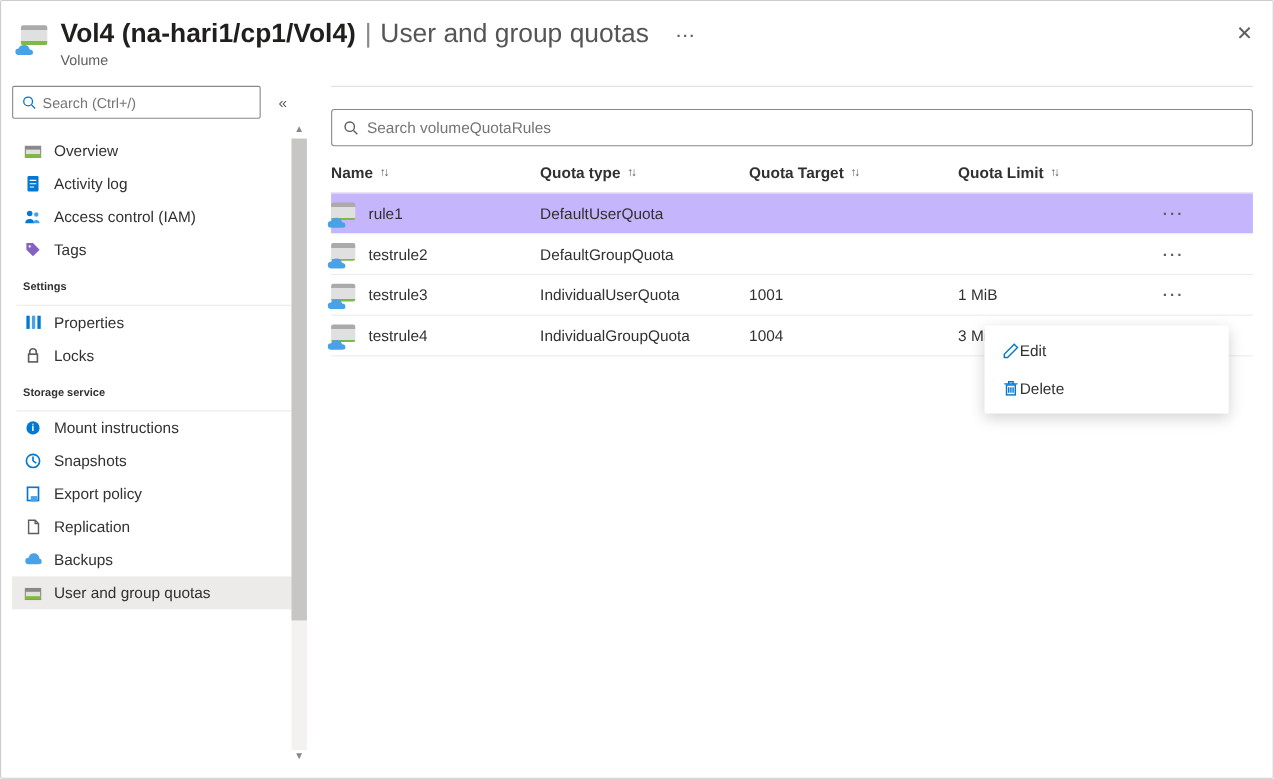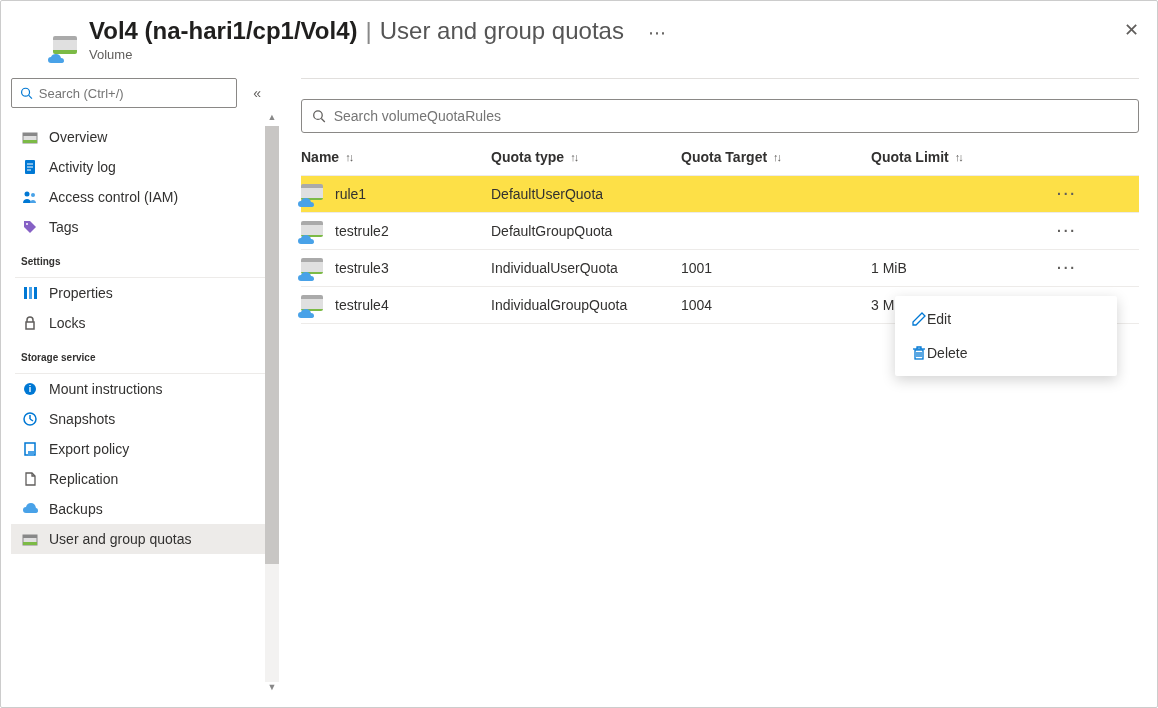--- a/index.html
+++ b/index.html
@@ -10,24 +10,23 @@
   background: #fff;
   width: 1158px;
   height: 708px;
   border: 1px solid #ccc;
   border-radius: 2px;
   overflow: hidden;
   position: relative;
 }
 .header {
   display: flex;
-  align-items: flex-end;
+  align-items: flex-start;
   padding: 16px 24px 8px 16px;
   position: relative;
-  margin-left: 34px;
 }
 .header-icon {
   width: 28px; height: 28px; margin-right: 10px; margin-top: 4px;
   position: relative;
 }
 .volume-glyph {
   width: 24px; height: 18px; background: linear-gradient(#aaa 0 4px,#e0e0e0 4px 14px,#7cba46 14px 18px);
   border-radius: 2px; position: absolute; top: 2px; left: 2px;
 }
 .cloud-overlay {
@@ -82,21 +81,21 @@
 }
 .filter-box svg { width:14px; height:14px; margin-right:8px; stroke:#605e5c; fill:none;}
 .filter-box input { border:none; outline:none; font-size:14px; width:100%; }
 .table { width:100%; }
 .thead, .trow { display:grid; grid-template-columns: 190px 190px 190px 170px 40px; align-items:center; }
 .thead { padding:10px 0; font-weight:600; font-size:14px; }
 .th { display:flex; align-items:center; gap:6px;}
 .sort-ic { font-size:11px; color:#605e5c; letter-spacing:-2px; }
 .trow { padding:8px 0; border-top:1px solid #edebe9; font-size:14px;}
 .trow:last-child { border-bottom:1px solid #edebe9; }
-.trow.hl { background:#fde047; }
+.trow.hl { background:#c4b5fd; }
 .cell-name { display:flex; align-items:center; gap:10px; }
 .row-vol-icon { position:relative; width:24px; height:20px; }
 .row-vol-icon .volume-glyph { width:22px; height:16px; top:0; left:0;}
 .row-vol-icon .cloud-overlay { bottom:-4px; left:-4px;}
 .dots-btn { cursor:pointer; color:#605e5c; letter-spacing:2px; font-weight:700; text-align:right; padding-right:4px;}
 .context-menu {
   position:absolute; top:226px; right:40px; width:222px; background:#fff;
   box-shadow: 0 4px 14px rgba(0,0,0,0.18); border-radius:2px; padding:6px 0; z-index:10;
 }
 .ctx-item { display:flex; align-items:center; gap:0; padding:9px 16px; cursor:pointer; font-size:14px;}

